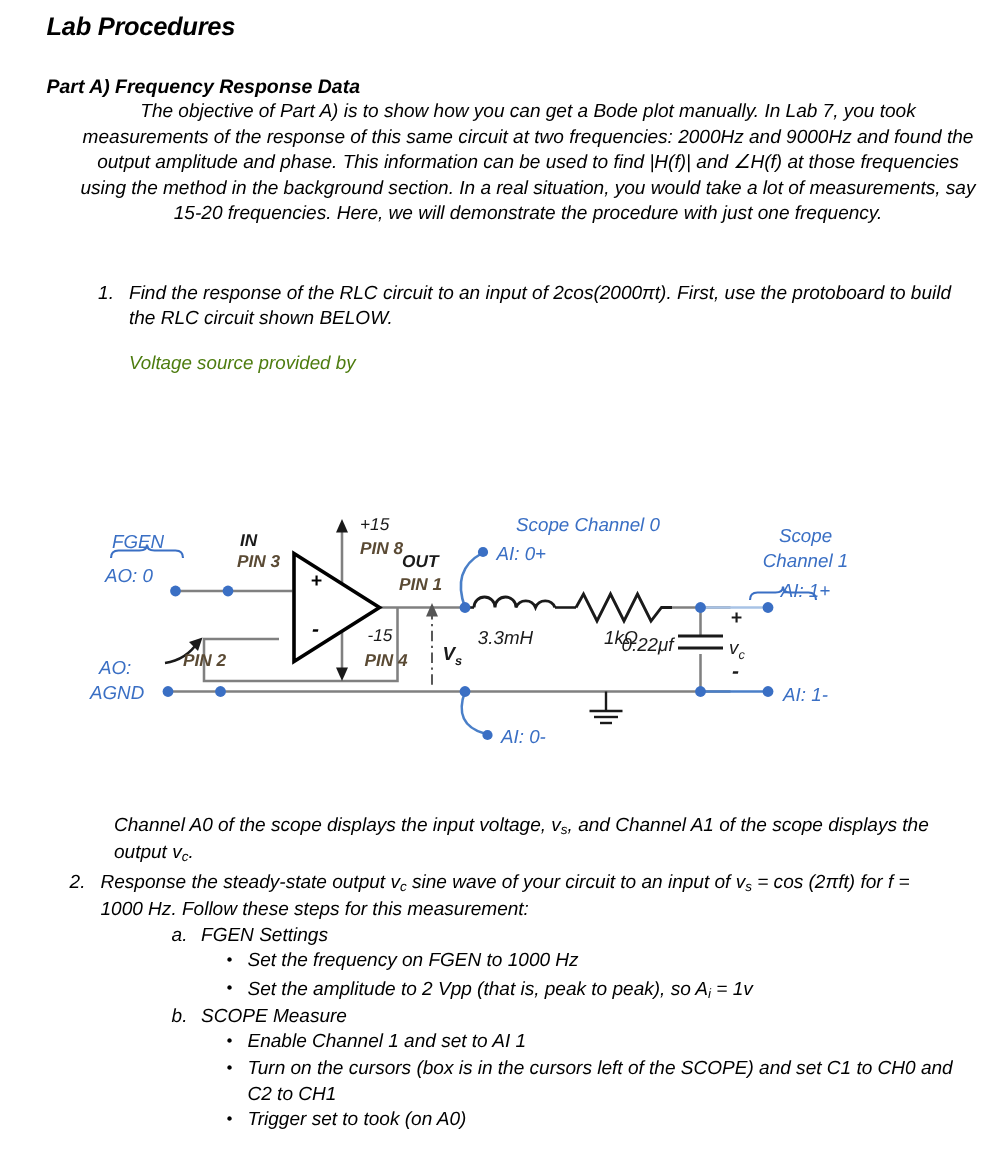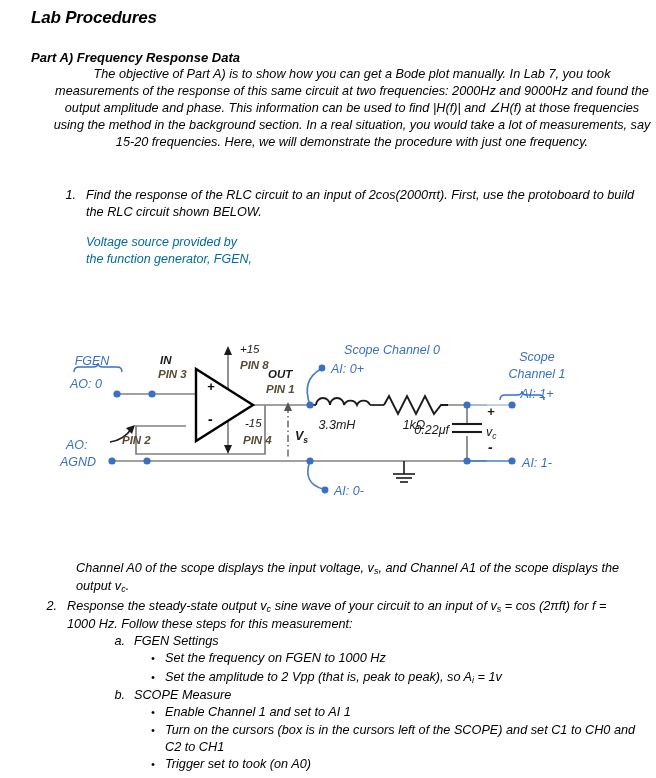--- a/index.html
+++ b/index.html
@@ -65,40 +65,40 @@
     text-align: right;
     padding-right: 10px;
     box-sizing: content-box;
   }
   .li-body { flex: 1; }
   .bluenote {
     position: absolute;
     left: 86px;
     top: 234px;
     width: 230px;
-    color: #0369a1;
+    color: #4d7c0f;
     font-size: 12.5px;
     line-height: 17.3px;
   }
 
   
   .circuit {
     position: absolute;
     left: 0;
     top: 328px;
     width: 656px;
     height: 190px;
   }
   .circuit svg { display: block; }
 
   
   .lower {
     position: absolute;
     left: 31px;
-    top: 560px;
+    top: 542px;
     width: 606px;
     font-size: 12.7px;
     line-height: 17.3px;
   }
   .indent1 { padding-left: 45px; }
   .sub-row { display: flex; align-items: flex-start; }
   .sub-mark {
     width: 22px;
     flex: none;
     text-align: right;
@@ -130,21 +130,20 @@
 
   <div class="olist">
     <div class="li-row">
       <div class="li-num">1.</div>
       <div class="li-body">Find the response of the RLC circuit to an input of 2cos(2000πt). First, use the protoboard to build the RLC circuit shown BELOW.</div>
     </div>
   </div>
 
   <div class="bluenote">
     <div>Voltage source provided by</div>
-    <div>the function generator, FGEN,</div>
   </div>
 
   <div class="circuit">
     <svg width="656" height="190" viewBox="0 0 656 190" xmlns="http://www.w3.org/2000/svg">
 
       <line x1="117" y1="66" x2="195" y2="66" stroke="#808080" stroke-width="1.7"></line>
 
       <line x1="112" y1="133" x2="487" y2="133" stroke="#808080" stroke-width="1.7"></line>
 
       <line x1="228" y1="22" x2="228" y2="68" stroke="#808080" stroke-width="1.7"></line>

